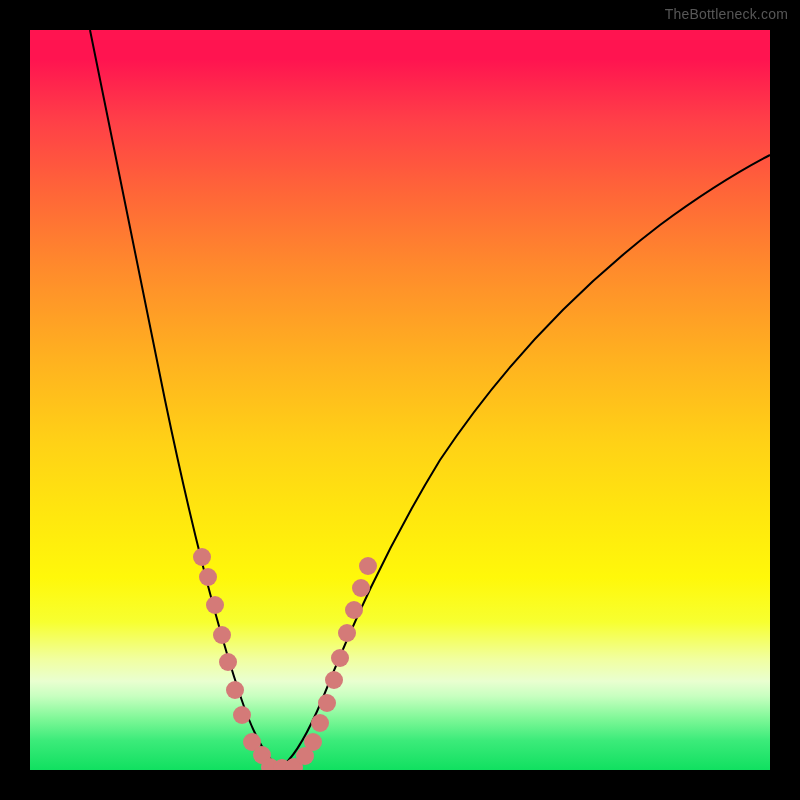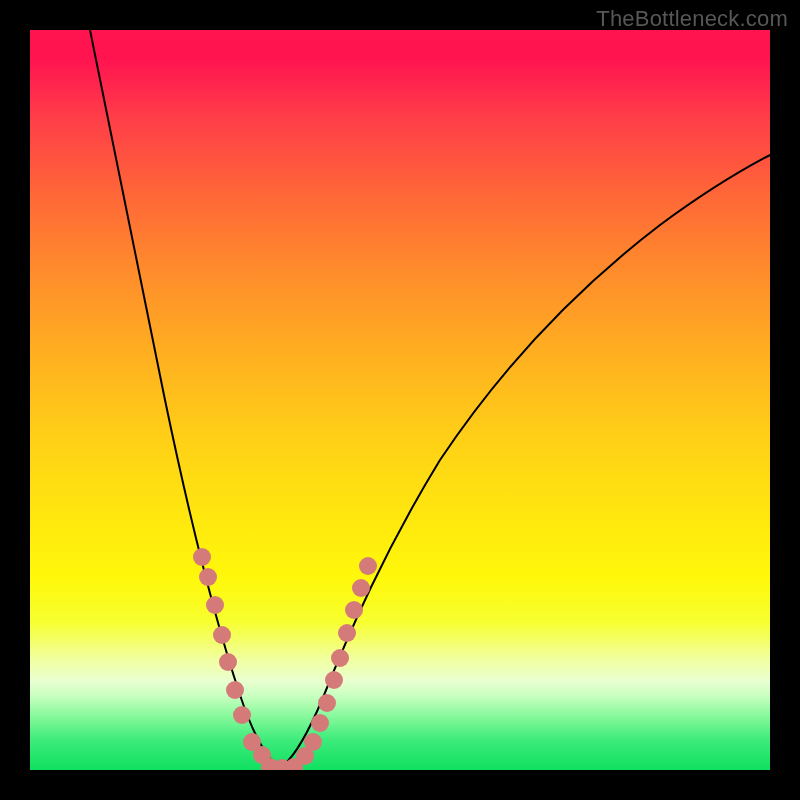--- a/index.html
+++ b/index.html
@@ -8,21 +8,21 @@
     width: 800px;
     height: 800px;
     background: #000;
     position: relative;
   }
   .watermark {
     position: absolute;
     top: 6px;
     right: 12px;
     font-family: Arial, Helvetica, sans-serif;
-    font-size: 22px;
+    font-size: 14px;
     color: #575757;
     letter-spacing: 0.2px;
     z-index: 20;
   }
   .plot {
     position: absolute;
     left: 30px;
     top: 30px;
     width: 740px;
     height: 740px;

